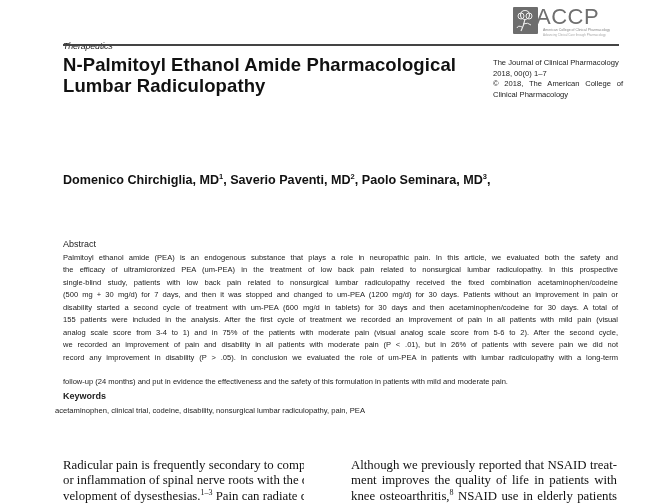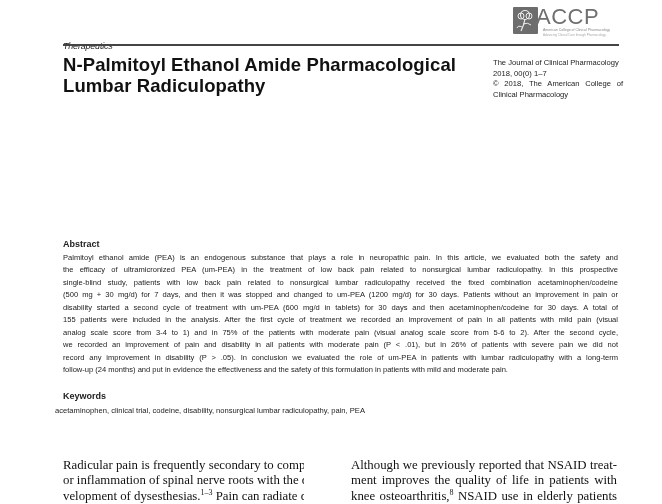--- a/index.html
+++ b/index.html
@@ -12,24 +12,24 @@
   .logo-box svg { position: absolute; left: 0; top: 0; }
   .logo-text { position: absolute; left: 23px; top: -2px; font-size: 22px; color: #6f6f6f; letter-spacing: 0.5px; }
   .logo-sub1 { position: absolute; left: 30px; top: 22px; font-size: 3.5px; color: #888; white-space: nowrap; }
   .logo-sub2 { position: absolute; left: 30px; top: 27px; font-size: 3px; color: #aaa; white-space: nowrap; }
   .title { left: 63px; top: 54px; width: 410px; font-size: 18.5px; font-weight: bold; line-height: 21px; color: #111; letter-spacing: 0.1px; }
   .journal-info { left: 493px; top: 58px; width: 130px; font-size: 7.6px; line-height: 10.6px; color: #222; }
   .journal-info div { white-space: nowrap; }
   .justify { text-align: justify; white-space: normal !important; }
   .authors { left: 63px; top: 167px; width: 540px; font-size: 12.6px; font-weight: bold; line-height: 19px; color: #111; }
   .authors sup { font-size: 7.5px; font-weight: bold; }
-  .abstract-heading { left: 63px; top: 239px; font-size: 9px; font-weight: bold; color: #222; }
+  .abstract-heading { left: 63px; top: 239px; font-size: 9px; font-weight: normal; color: #222; }
   .abstract-body { left: 63px; top: 252px; width: 555px; font-size: 7.55px; line-height: 12.45px; color: #222; text-align: justify; }
   .abstract-body .ln { display: block; text-align-last: justify; white-space: nowrap; overflow: hidden; }
-  .abstract-body .ln.last { text-align-last: left; }
+  .abstract-body .ln.last { text-align-last: left; margin-top: 12px; }
   .kw-heading { left: 63px; top: 391px; font-size: 9px; font-weight: bold; color: #222; }
   .kw-body { left: 55px; top: 406px; font-size: 7.6px; color: #222; }
   .col { top: 458px; font-family: "Liberation Serif", serif; font-size: 12.8px; line-height: 15.3px; color: #111; width: 241px; }
   .col .ln { display: block; white-space: nowrap; text-align-last: justify; text-align: justify; overflow: hidden; }
   .col sup { font-size: 8px; line-height: 0; }
   .col-left { left: 63px; }
   .col-right { left: 351px; width: 266px; }
 </style>
 </head>
 <body>
@@ -59,20 +59,23 @@
   <div>Lumbar Radiculopathy</div>
 </div>
 
 <div class="abs journal-info">
   <div>The Journal of Clinical Pharmacology</div>
   <div>2018, 00(0) 1–7</div>
   <div class="justify">© 2018, The American College of Clinical Pharmacology</div>
 </div>
 
 <div class="abs authors">
+  <div>
+    <span>Domenico Chirchiglia, MD</span><sup>1</sup><span>, </span><span>Saverio Paventi, MD</span><sup>2</sup><span>, </span><span>Paolo Seminara, MD</span><sup>3</sup><span>,</span>
+  </div>
 </div>
 
 <div class="abs abstract-heading">Abstract</div>
 <div class="abs abstract-body">
   <span class="ln">Palmitoyl ethanol amide (PEA) is an endogenous substance that plays a role in neuropathic pain. In this article, we evaluated both the safety and</span>
   <span class="ln">the efficacy of ultramicronized PEA (um-PEA) in the treatment of low back pain related to nonsurgical lumbar radiculopathy. In this prospective</span>
   <span class="ln">single-blind study, patients with low back pain related to nonsurgical lumbar radiculopathy received the fixed combination acetaminophen/codeine</span>
   <span class="ln">(500 mg + 30 mg/d) for 7 days, and then it was stopped and changed to um-PEA (1200 mg/d) for 30 days. Patients without an improvement in pain or</span>
   <span class="ln">disability started a second cycle of treatment with um-PEA (600 mg/d in tablets) for 30 days and then acetaminophen/codeine for 30 days. A total of</span>
   <span class="ln">155 patients were included in the analysis. After the first cycle of treatment we recorded an improvement of pain in all patients with mild pain (visual</span>

